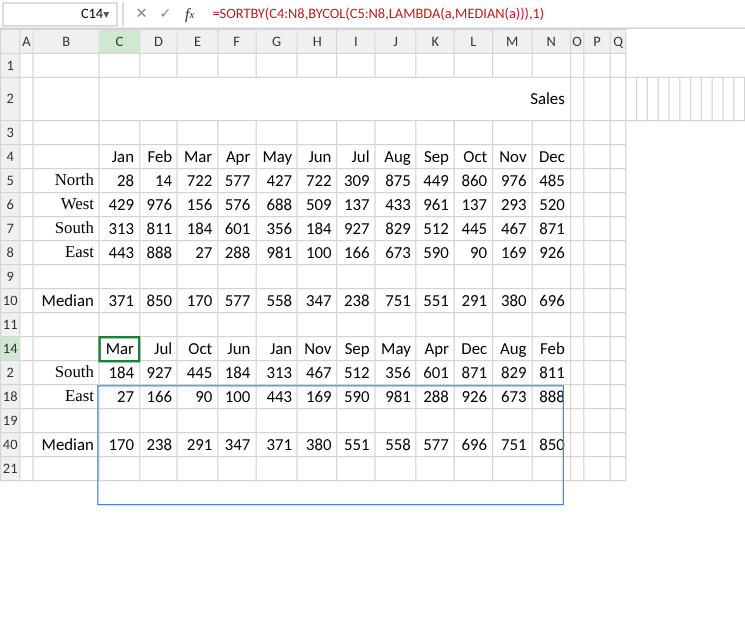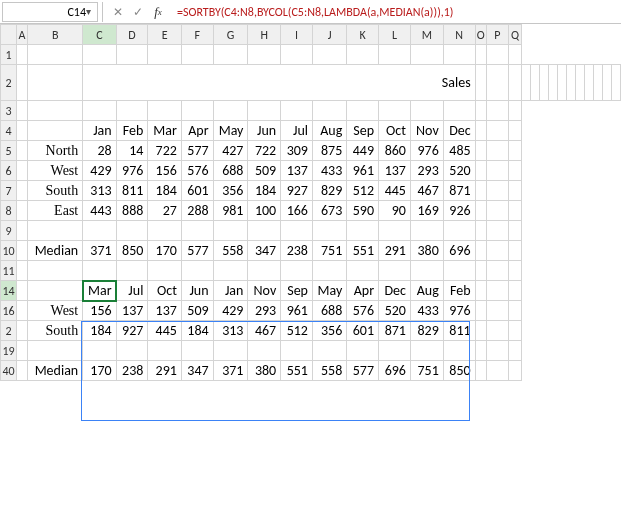--- a/index.html
+++ b/index.html
@@ -406,60 +406,60 @@
           <td class="hdr-blue">May</td>
           <td class="hdr-blue">Apr</td>
           <td class="hdr-blue">Dec</td>
           <td class="hdr-blue">Aug</td>
           <td class="hdr-blue">Feb</td>
           <td></td>
           <td></td>
           <td></td>
         </tr>
         <tr>
-          <th class="rowh">16</th>
-          <td></td>
-          <td class="region">West</td>
-          <td>156</td>
-          <td>137</td>
-          <td>137</td>
-          <td>509</td>
-          <td>429</td>
-          <td>293</td>
-          <td>961</td>
-          <td>688</td>
-          <td>576</td>
-          <td>520</td>
-          <td>433</td>
-          <td>976</td>
-          <td></td>
-          <td></td>
-          <td></td>
-        </tr>
-        <tr>
           <th class="rowh">2</th>
           <td></td>
           <td class="region">South</td>
           <td>184</td>
           <td>927</td>
           <td>445</td>
           <td>184</td>
           <td>313</td>
           <td>467</td>
           <td>512</td>
           <td>356</td>
           <td>601</td>
           <td>871</td>
           <td>829</td>
           <td>811</td>
           <td></td>
           <td></td>
           <td></td>
         </tr>
         <tr>
+          <th class="rowh">18</th>
+          <td></td>
+          <td class="region">East</td>
+          <td>27</td>
+          <td>166</td>
+          <td>90</td>
+          <td>100</td>
+          <td>443</td>
+          <td>169</td>
+          <td>590</td>
+          <td>981</td>
+          <td>288</td>
+          <td>926</td>
+          <td>673</td>
+          <td>888</td>
+          <td></td>
+          <td></td>
+          <td></td>
+        </tr>
+        <tr>
           <th class="rowh">19</th>
           <td></td>
           <td></td>
           <td></td>
           <td></td>
           <td></td>
           <td></td>
           <td></td>
           <td></td>
           <td></td>
@@ -485,16 +485,36 @@
           <td>551</td>
           <td>558</td>
           <td>577</td>
           <td>696</td>
           <td>751</td>
           <td>850</td>
           <td></td>
           <td></td>
           <td></td>
         </tr>
+        <tr>
+          <th class="rowh">21</th>
+          <td></td>
+          <td></td>
+          <td></td>
+          <td></td>
+          <td></td>
+          <td></td>
+          <td></td>
+          <td></td>
+          <td></td>
+          <td></td>
+          <td></td>
+          <td></td>
+          <td></td>
+          <td></td>
+          <td></td>
+          <td></td>
+          <td></td>
+        </tr>
       </tbody>
 </table>
 <div class="spill-box" id="spill-outline" style="left: 81.0781px; top: 296.5px; width: 389.25px; height: 100px;"></div>
 </div>
 
 </body></html>

